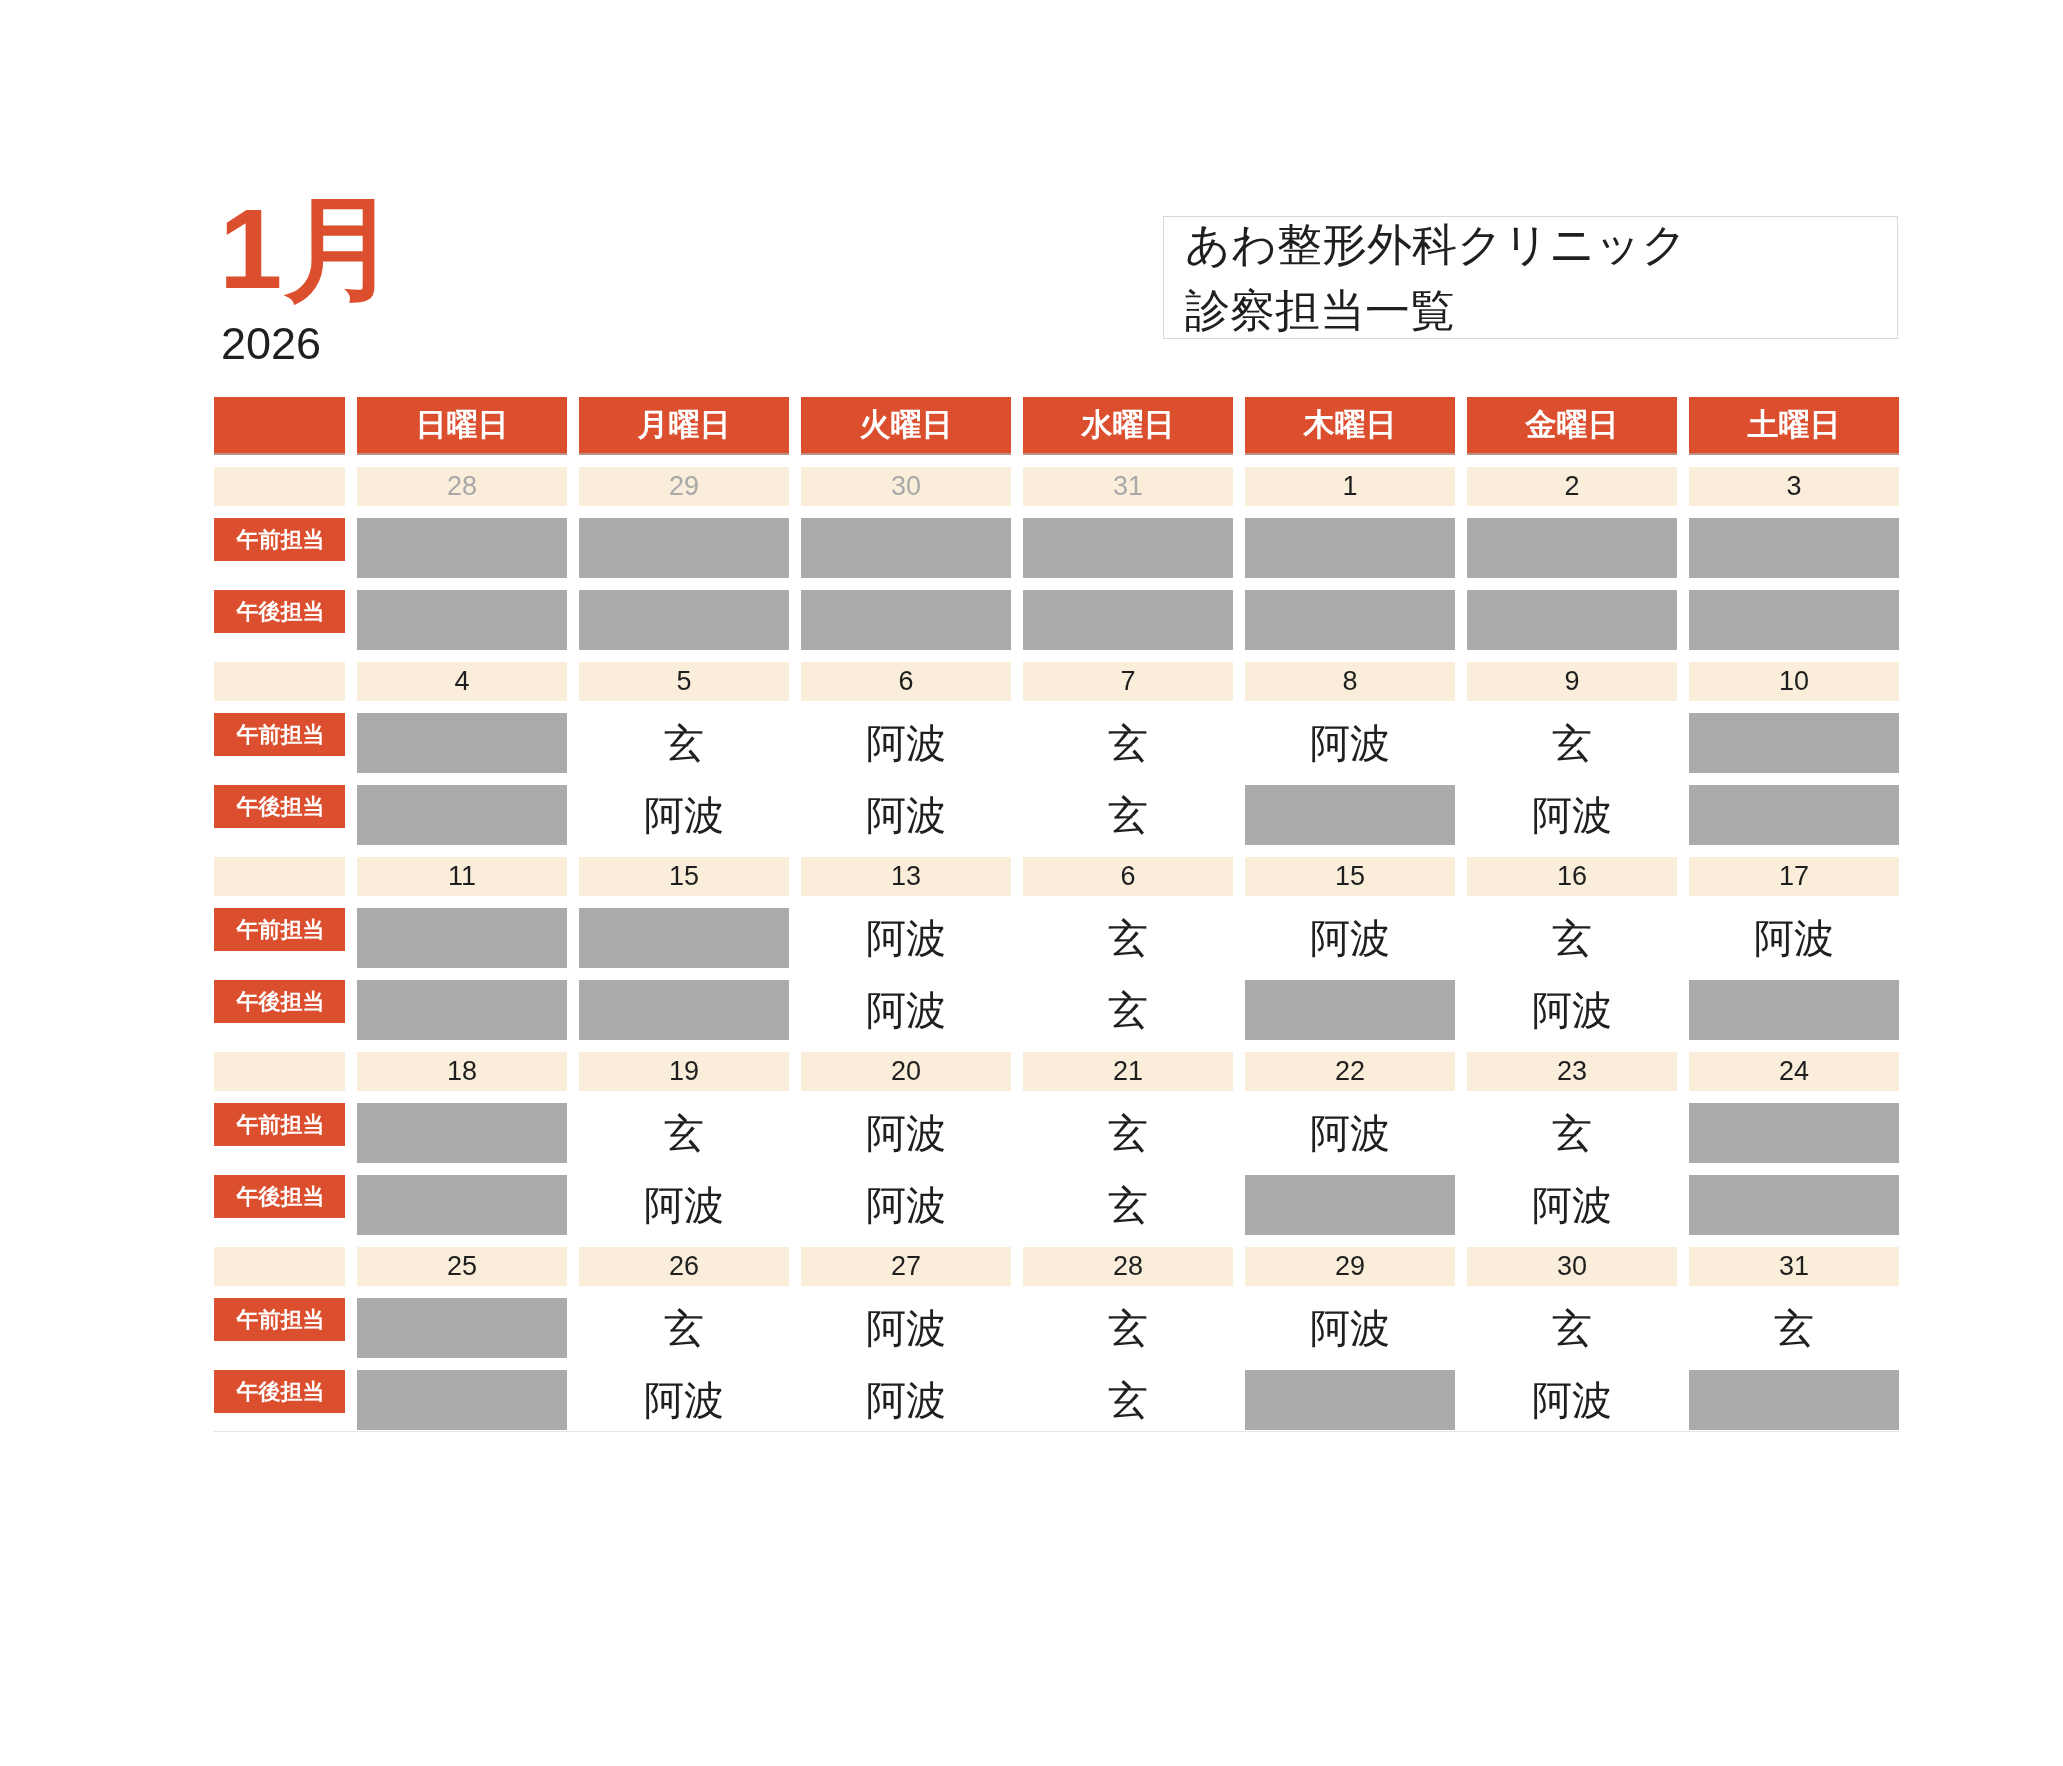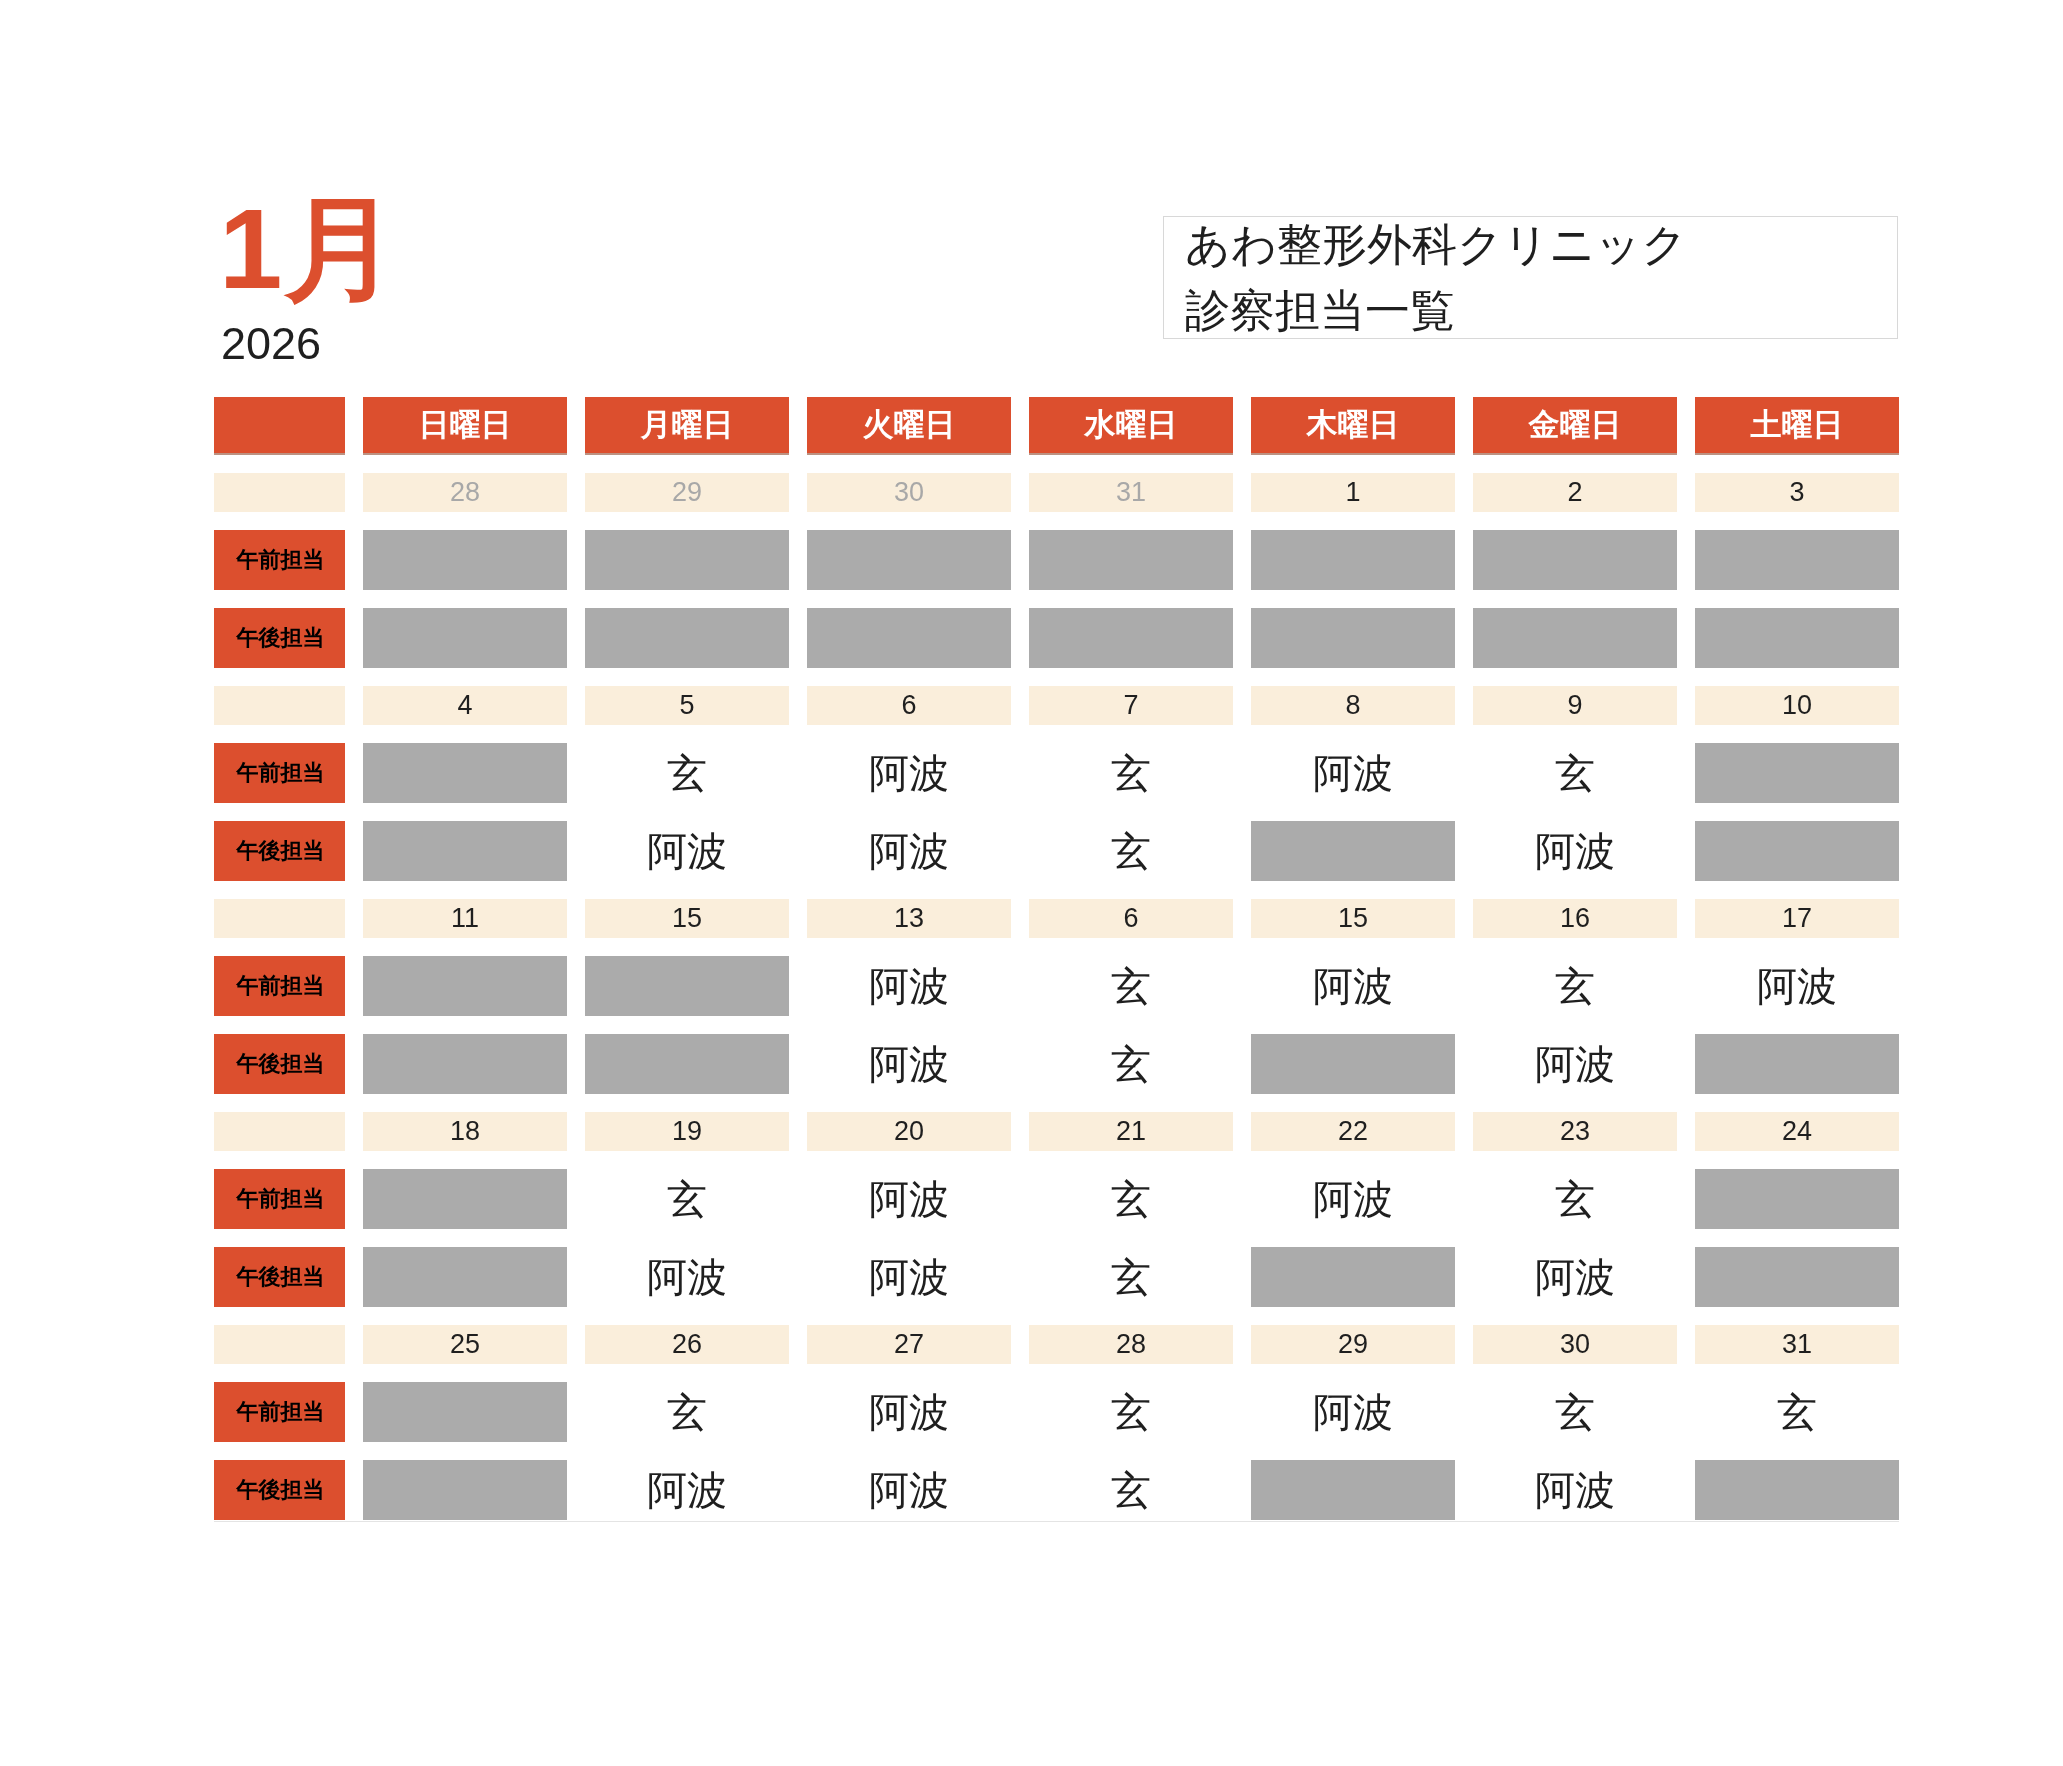--- a/index.html
+++ b/index.html
@@ -24,34 +24,34 @@
     position:absolute;left:1163px;top:216px;width:735px;height:123px;
     box-sizing:border-box;border:1.6px solid #d8d8d8;background:#ffffff;
     display:flex;flex-direction:column;justify-content:center;
     padding-left:21px;gap:16px;
   }
   .clinic-line{font-size:45px;color:#1f1f1f;line-height:1.1;}
   .grid{
     position:absolute;left:214px;top:397px;width:1685px;
     display:grid;
     grid-template-columns:131px repeat(7,1fr);
-    gap:18px;
+    gap:12px;
     border-bottom:1.6px solid #e4e4e4;
     padding-bottom:0.8px;
   }
   .c{box-sizing:border-box;display:flex;align-items:center;justify-content:center;}
   .c-hdr{
     height:58px;background:#dc4f2e;color:#ffffff;
     font-size:31px;font-weight:bold;
     border-bottom:2.4px solid #bc9282;
   }
   .c-date{height:39px;background:#faeedb;font-size:27px;color:#1f1f1f;}
   .c-date.other{color:#a8a8a8;}
   .c-lbl{
-    height:60px;background:#dc4f2e;color:#000000;
+    height:43px;background:#dc4f2e;color:#ffffff;
     font-size:22px;font-weight:bold;
     justify-content:flex-start;padding-left:22.6px;
   }
   .c-open{height:60px;background:#ffffff;font-size:40px;color:#1f1f1f;}
   .c-closed{height:60px;background:#ababab;}
 </style>
 </head>
 <body>
 
 <div class="canvas">

